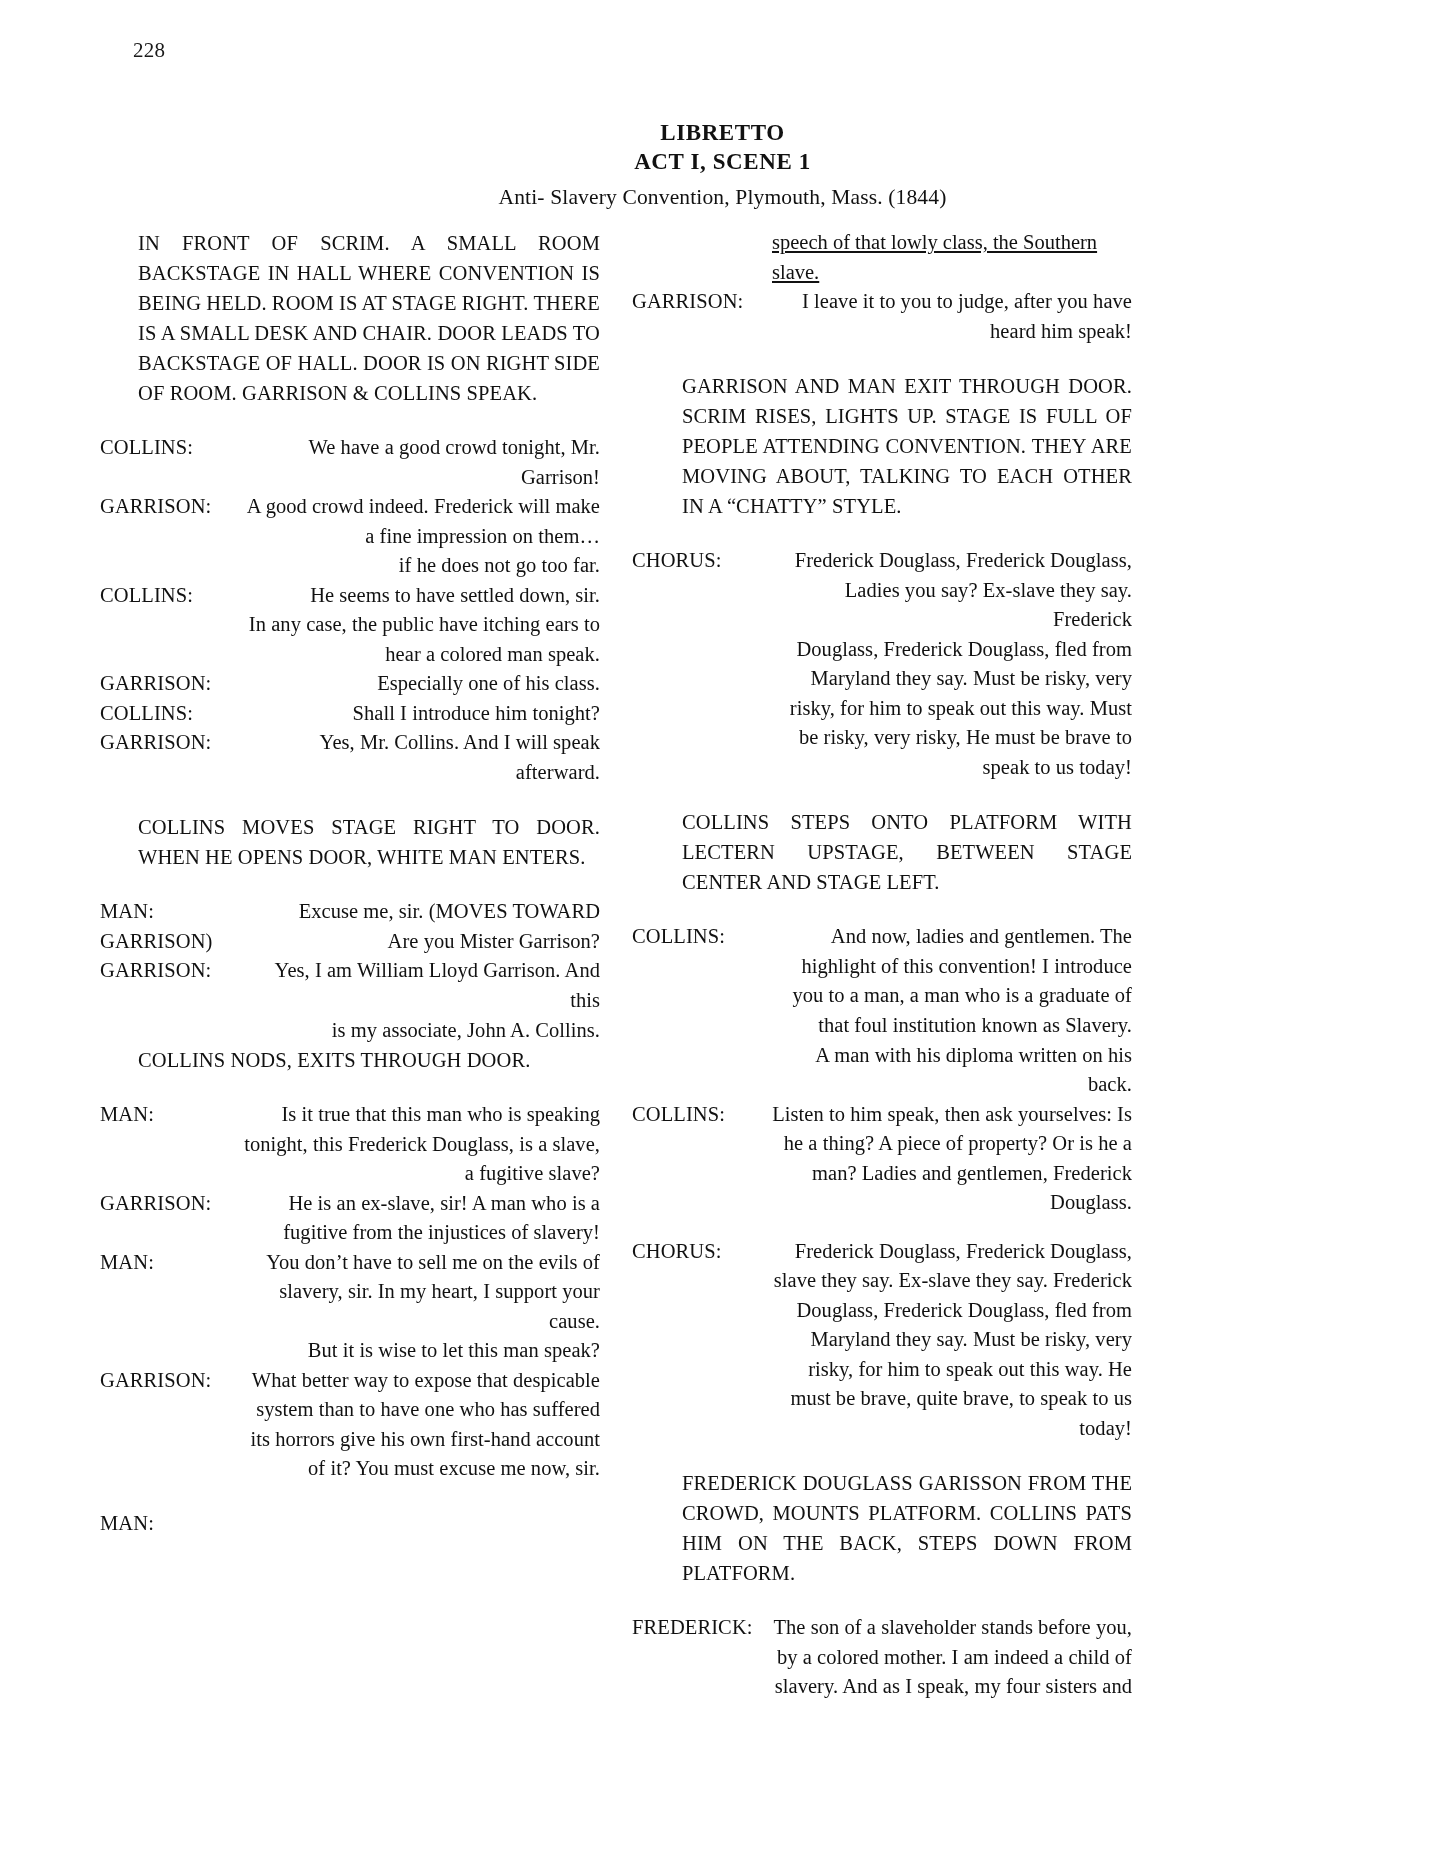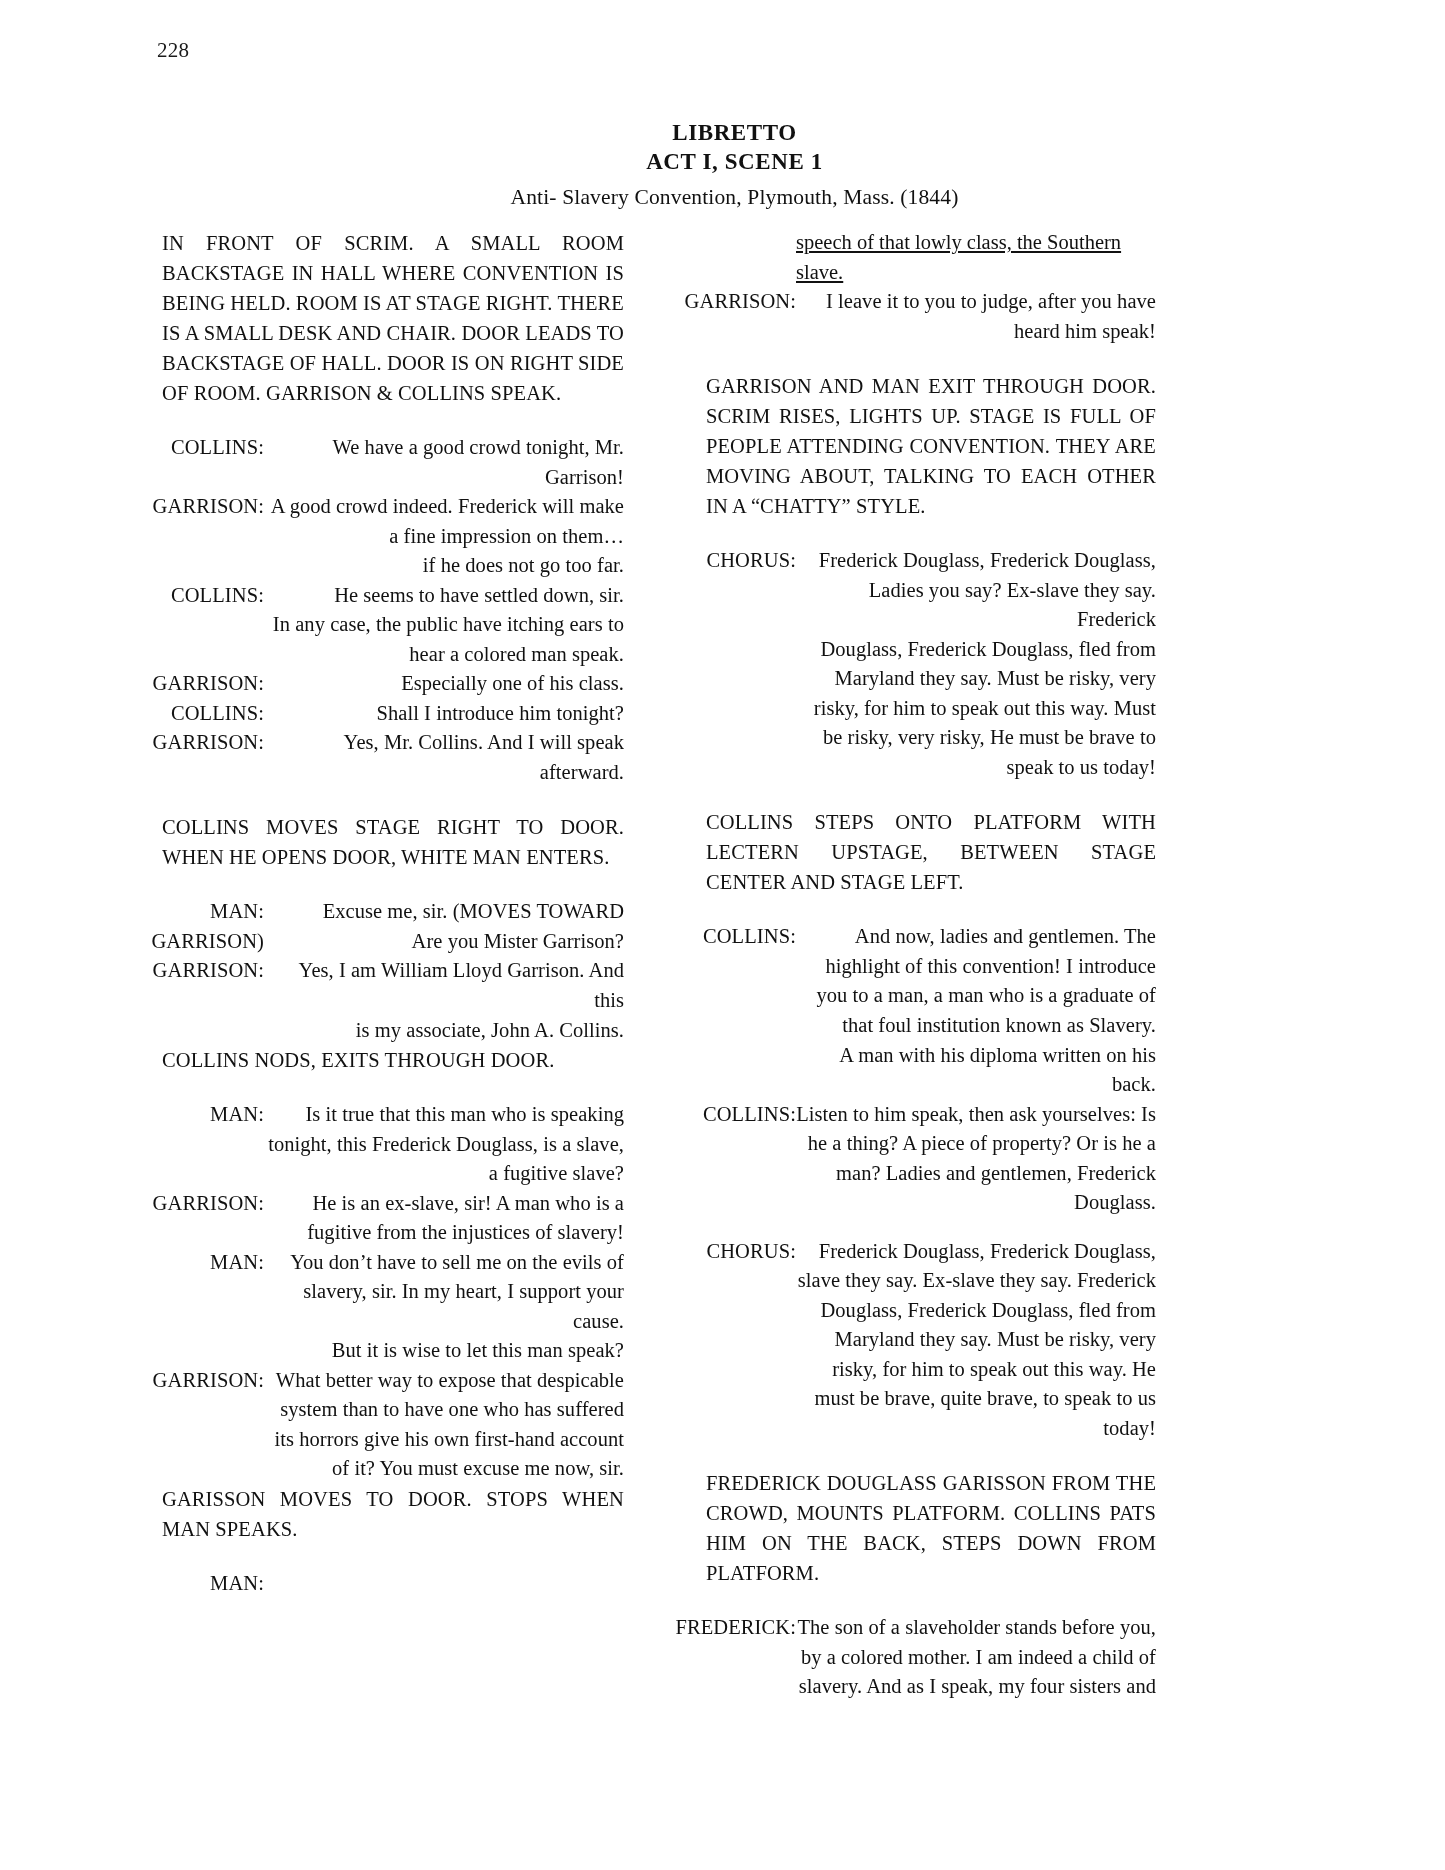--- a/index.html
+++ b/index.html
@@ -11,21 +11,20 @@
     width: 1445px;
     height: 1870px;
     font-family: "Liberation Serif", "DejaVu Serif", serif;
     color: #111111;
     position: relative;
     overflow: hidden;
   }
   .page {
     position: absolute;
     inset: 0;
-    margin-left: 24px;
   }
   .folio {
     position: absolute;
     left: 133px;
     top: 38px;
     font-size: 21px;
     letter-spacing: 0.2px;
     color: #1a1a1a;
   }
   .titleblock {
@@ -87,21 +86,20 @@
   .line {                    
     display: flex;
     align-items: flex-start;
     font-size: 20.5px;
     line-height: 1.44;
   }
   .spk {
     flex: 0 0 auto;
     white-space: nowrap;
     letter-spacing: 0.1px;
-    text-align: right;
   }
   .col-left  .spk { width: 140px; }
   .col-right .spk { width: 140px; }
   .txt {
     flex: 1 1 auto;
     letter-spacing: 0.05px;
   }
   .txt p { margin: 0; text-align: right; }
 
   .cont {                    
@@ -240,21 +238,20 @@
           <span class="spk">GARRISON:</span>
           <span class="txt">
             <p>What better way to expose that despicable</p>
             <p>system than to have one who has suffered</p>
             <p>its horrors give his own first-hand account</p>
             <p>of it? You must excuse me now, sir.</p>
           </span>
         </div>
       </div>
 
-      <div class="sd indent">GARISSON MOVES TO DOOR. STOPS WHEN MAN SPEAKS.</div>
 
       <div class="gap-lg"></div>
 
       <div>
         <div class="line">
           <span class="spk">MAN:</span>
         </div>
       </div>
 
     </div>

